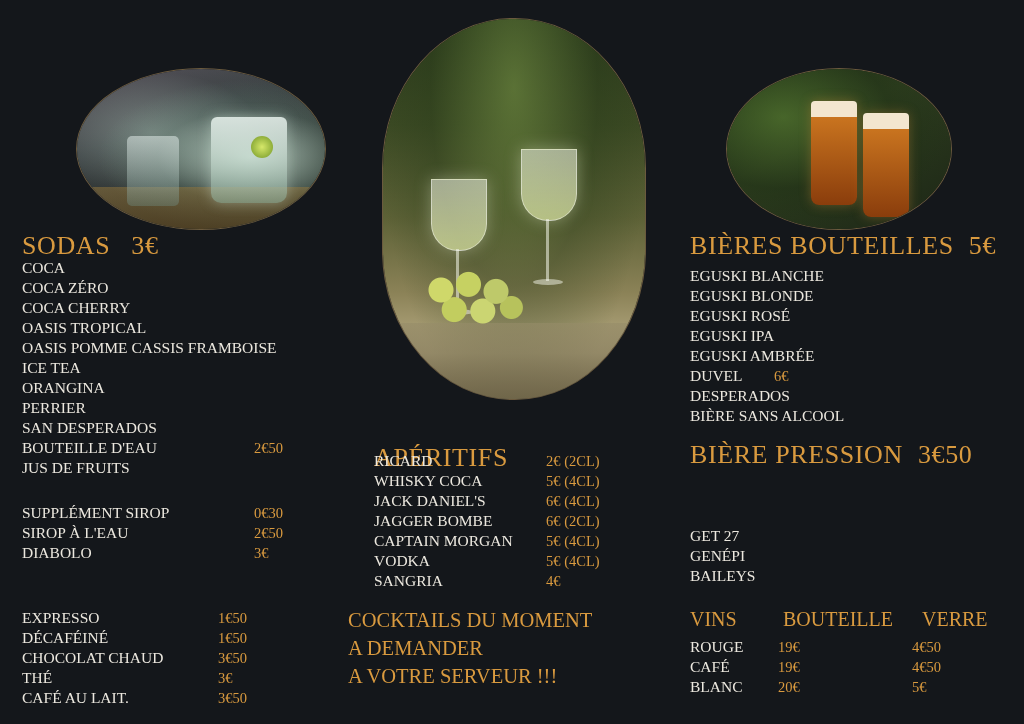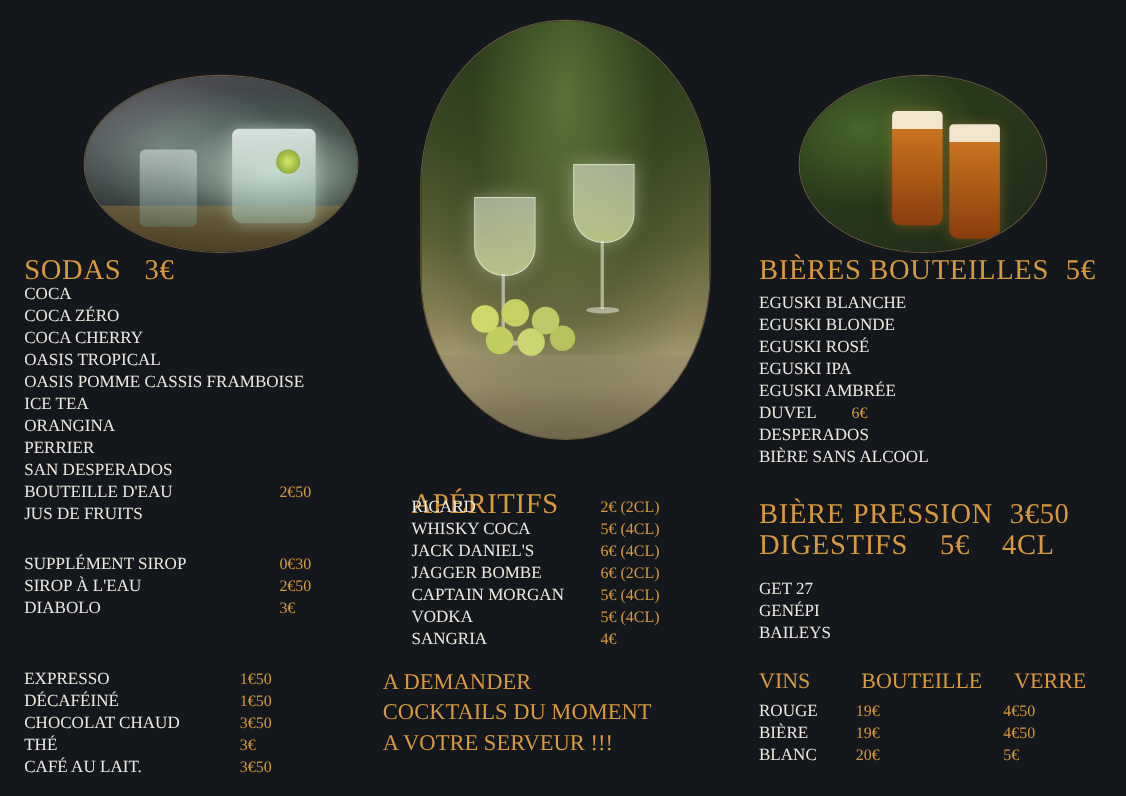--- a/index.html
+++ b/index.html
@@ -333,22 +333,22 @@
         <span class="name">VODKA</span>
         <span class="val v-aper">5€ (4CL)</span>
       </div>
     <div class="row">
         <span class="name">SANGRIA</span>
         <span class="val v-aper">4€</span>
       </div>
   </div>
 
   <div class="cocktail-block" style="left:348px; top:606px;">
+    <div>COCKTAILS DU MOMENT</div>
     <div>A DEMANDER</div>
-    <div>COCKTAILS DU MOMENT</div>
     <div>A VOTRE SERVEUR !!!</div>
   </div>
 
   <div class="heading" style="left:690px; top:231px;">
     <span>BIÈRES BOUTEILLES</span>
     <span class="price" style="margin-left:8px;">5€</span>
   </div>
 
   <div class="list" style="left:690px; top:266px;">
     <div class="row">
@@ -378,30 +378,25 @@
     <div class="row">
         <span class="name">DESPERADOS</span>
         <span class="val" style="left:84px;"></span>
       </div>
     <div class="row">
         <span class="name">BIÈRE SANS ALCOOL</span>
         <span class="val" style="left:84px;"></span>
       </div>
   </div>
 
-  <div class="heading" style="left:690px; top:452px;">
+  <div class="heading" style="left:690px; top:440px;">
     <span>BIÈRE PRESSION</span>
     <span class="price" style="margin-left:8px;">3€50</span>
   </div>
 
-  <div class="heading" style="left:690px; top:481px;">
-    <span>DIGESTIFS</span>
-    <span class="price" style="margin-left:22px;">5€</span>
-    <span class="price" style="margin-left:22px;">4CL</span>
-  </div>
 
   <div class="list" style="left:690px; top:526px;">
     <div class="row">
         <span class="name">GET 27</span>
       </div>
     <div class="row">
         <span class="name">GENÉPI</span>
       </div>
     <div class="row">
         <span class="name">BAILEYS</span>
@@ -414,21 +409,21 @@
     <span>VERRE</span>
   </div>
 
   <div class="list" style="left:690px; top:637px;">
     <div class="row">
       <span class="name">ROUGE</span>
       <span class="val v-vins-b">19€</span>
       <span class="val v-vins-v">4€50</span>
     </div>
     <div class="row">
-      <span class="name">BIÈRE</span>
+      <span class="name">CAFÉ</span>
       <span class="val v-vins-b">19€</span>
       <span class="val v-vins-v">4€50</span>
     </div>
     <div class="row">
       <span class="name">BLANC</span>
       <span class="val v-vins-b">20€</span>
       <span class="val v-vins-v">5€</span>
     </div>
   </div>
 

